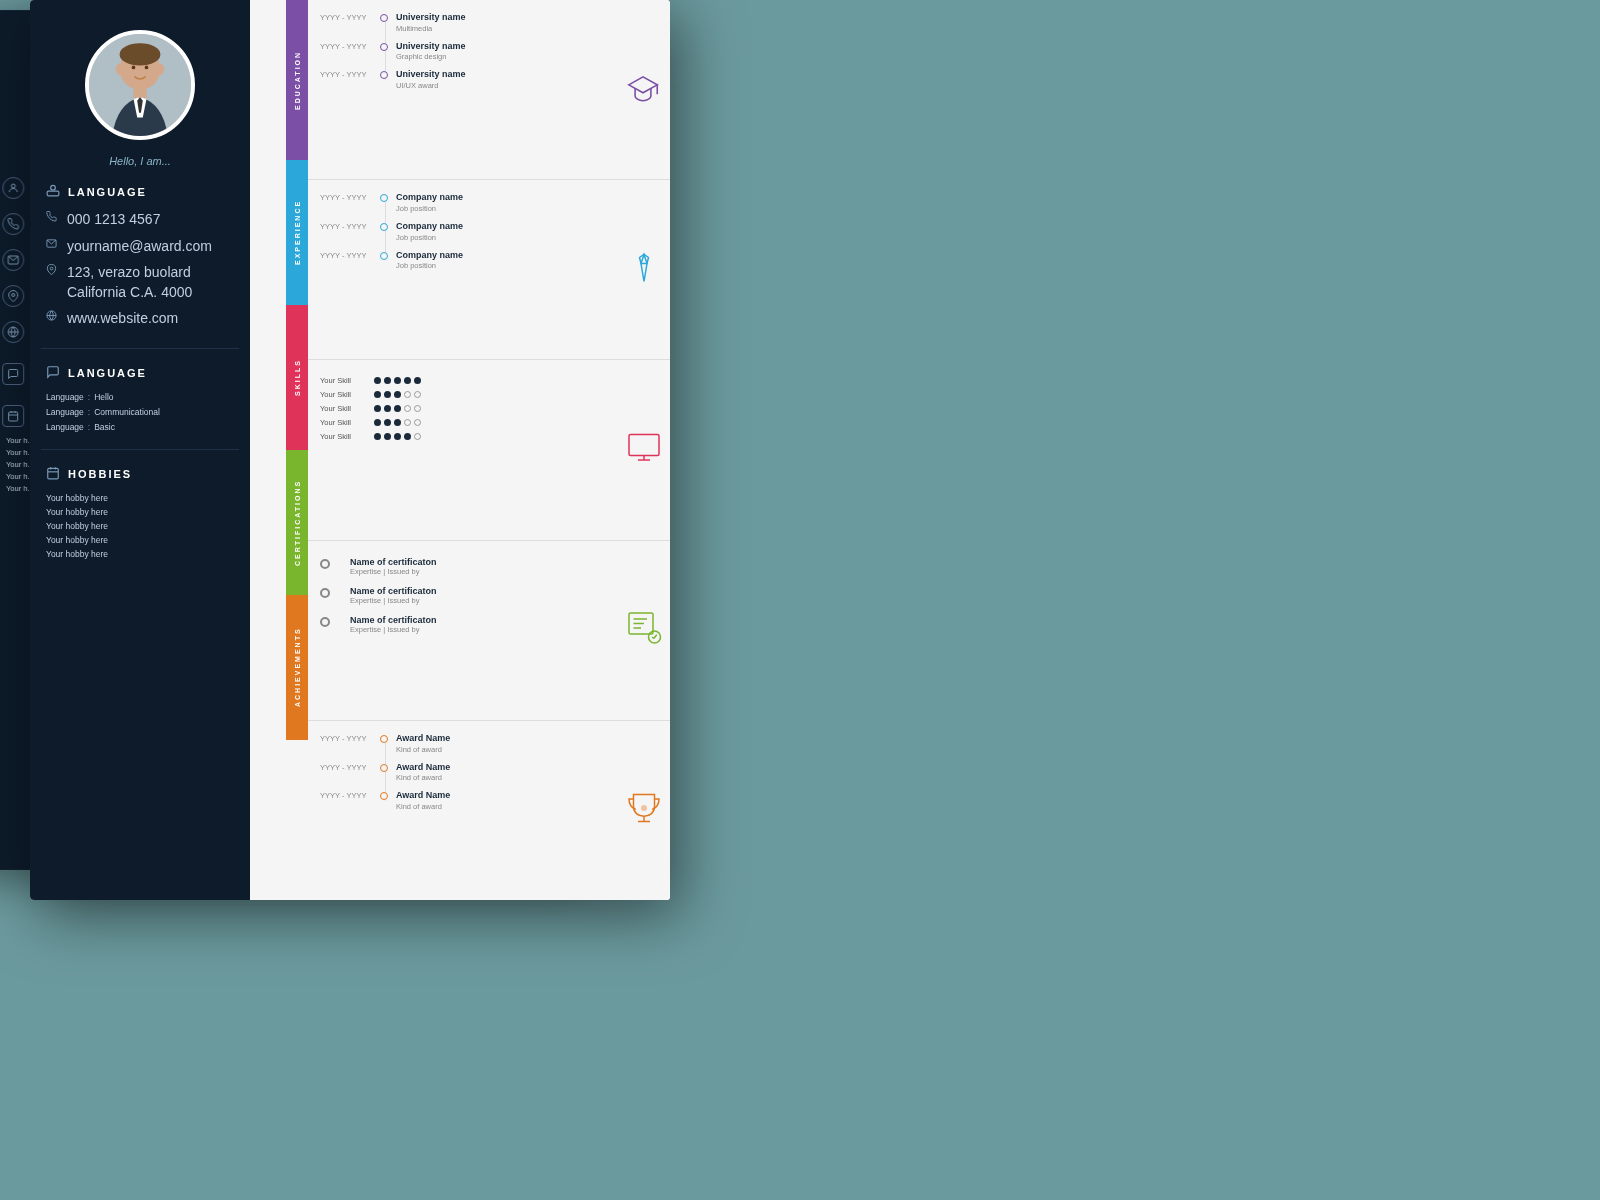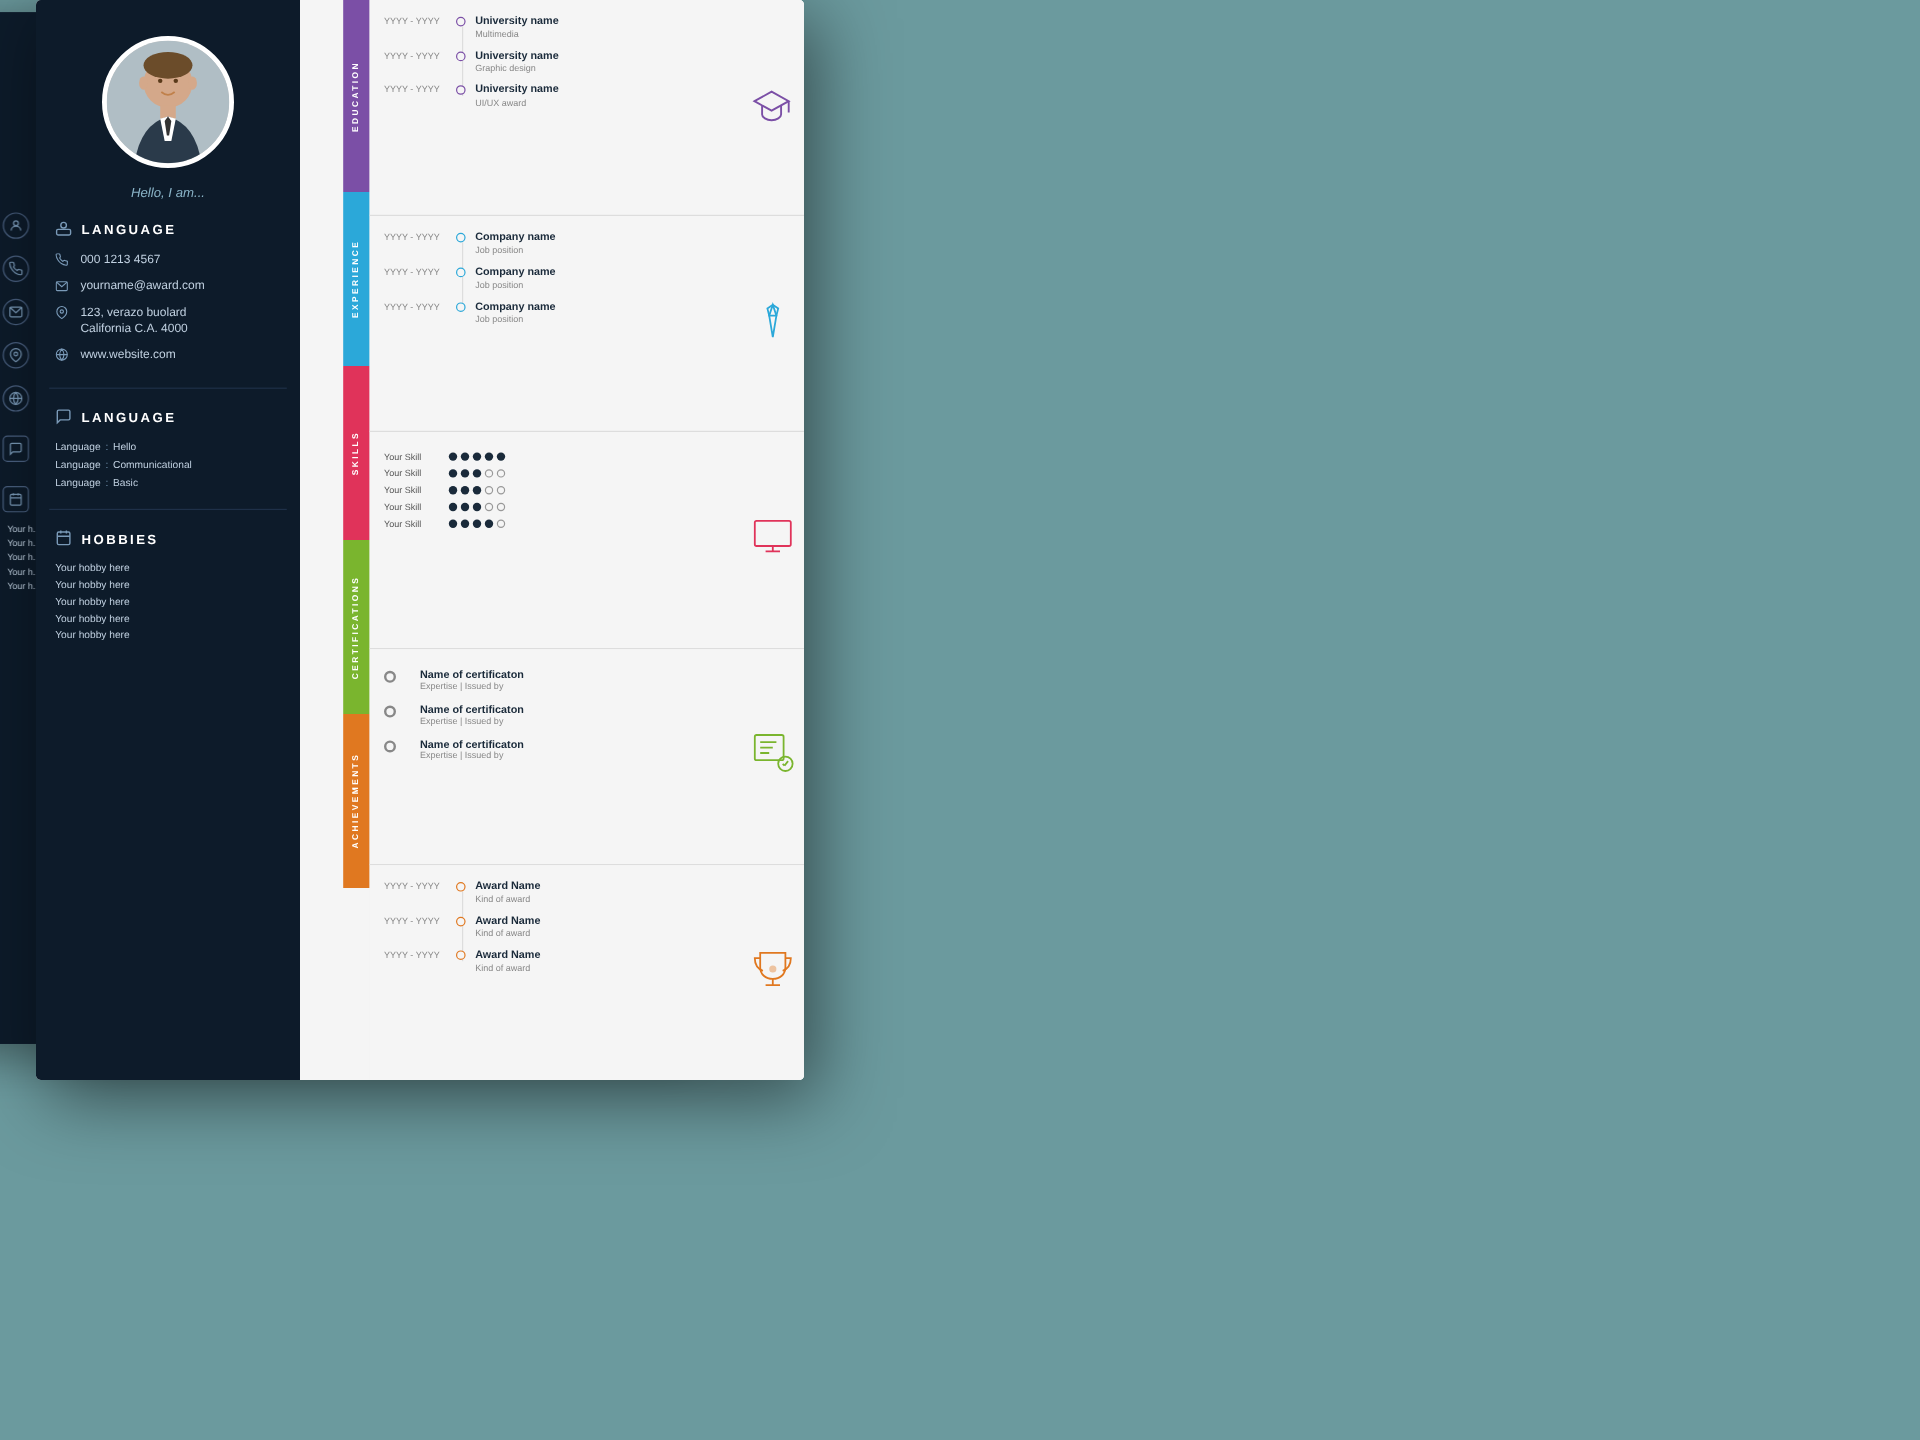--- a/index.html
+++ b/index.html
@@ -141,21 +141,21 @@
 
     .contact-item .ci-icon {
       color: #7a9ab8;
       font-size: 11px;
       margin-top: 1px;
       min-width: 14px;
     }
 
     .contact-item .ci-text {
       color: #c0d0e0;
-      font-size: 10px;
+      font-size: 14px;
       line-height: 1.4;
     }
 
     .lang-item {
       display: flex;
       gap: 4px;
       font-size: 8.5px;
       color: #c0d0e0;
       margin-bottom: 5px;
     }

